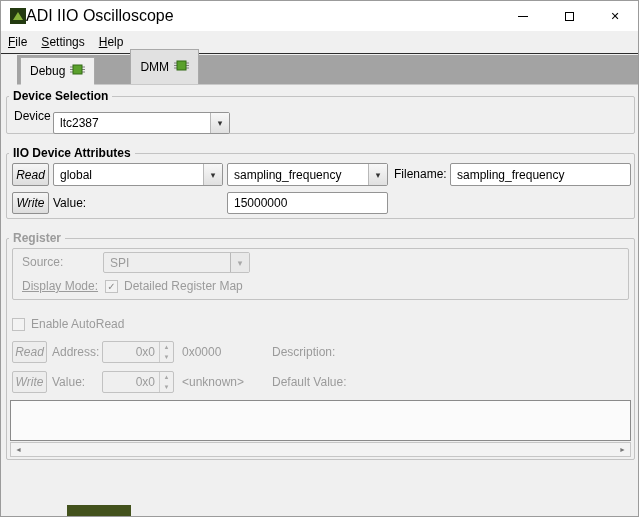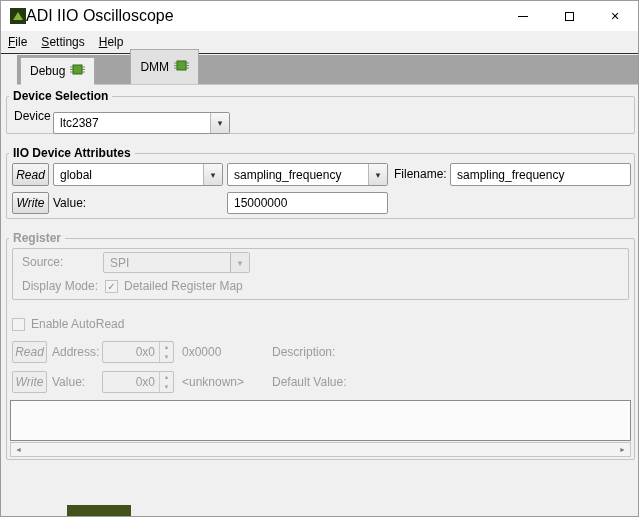--- a/index.html
+++ b/index.html
@@ -164,21 +164,21 @@
 
   <div class="frame" style="left:5px; top:237px; width:629px; height:222px;">
     <span class="frame-title gray">Register</span>
 
     <div class="frame" style="left:5px; top:9px; width:617px; height:52px;">
       <span class="label gray" style="left:9px; top:3px; line-height:21px;">Source:</span>
       <div class="combo disabled" style="left:90px; top:3px; width:147px; height:21px;">
         <span class="c-text">SPI</span>
         <span class="c-btn">▾</span>
       </div>
-      <span class="label gray" style="left:9px; top:27px; line-height:20px;">Display Mode:</span>
+      <span class="label gray" style="left:9px; top:27px; line-height:20px;text-decoration:underline;">Display Mode:</span>
       <div class="checkbox" style="left:92px; top:31px;">
         <span>✓</span>
       </div>
       <span class="label gray" style="left:111px; top:27px; line-height:20px;">Detailed Register Map</span>
     </div>
 
     <div class="checkbox" style="left:5px; top:79px;"></div>
     <span class="label gray" style="left:24px; top:75px; line-height:20px;">Enable AutoRead</span>
 
     <div class="btn disabled" style="left:5px; top:102px; width:35px; height:22px;">

